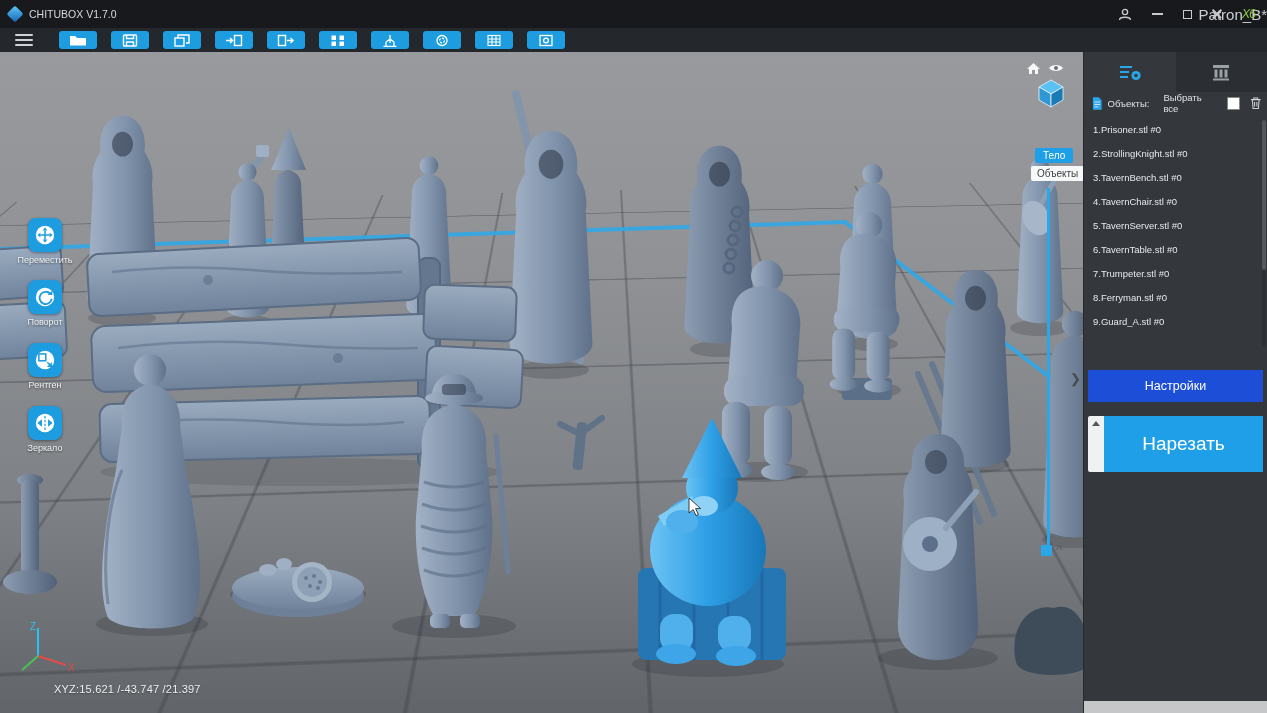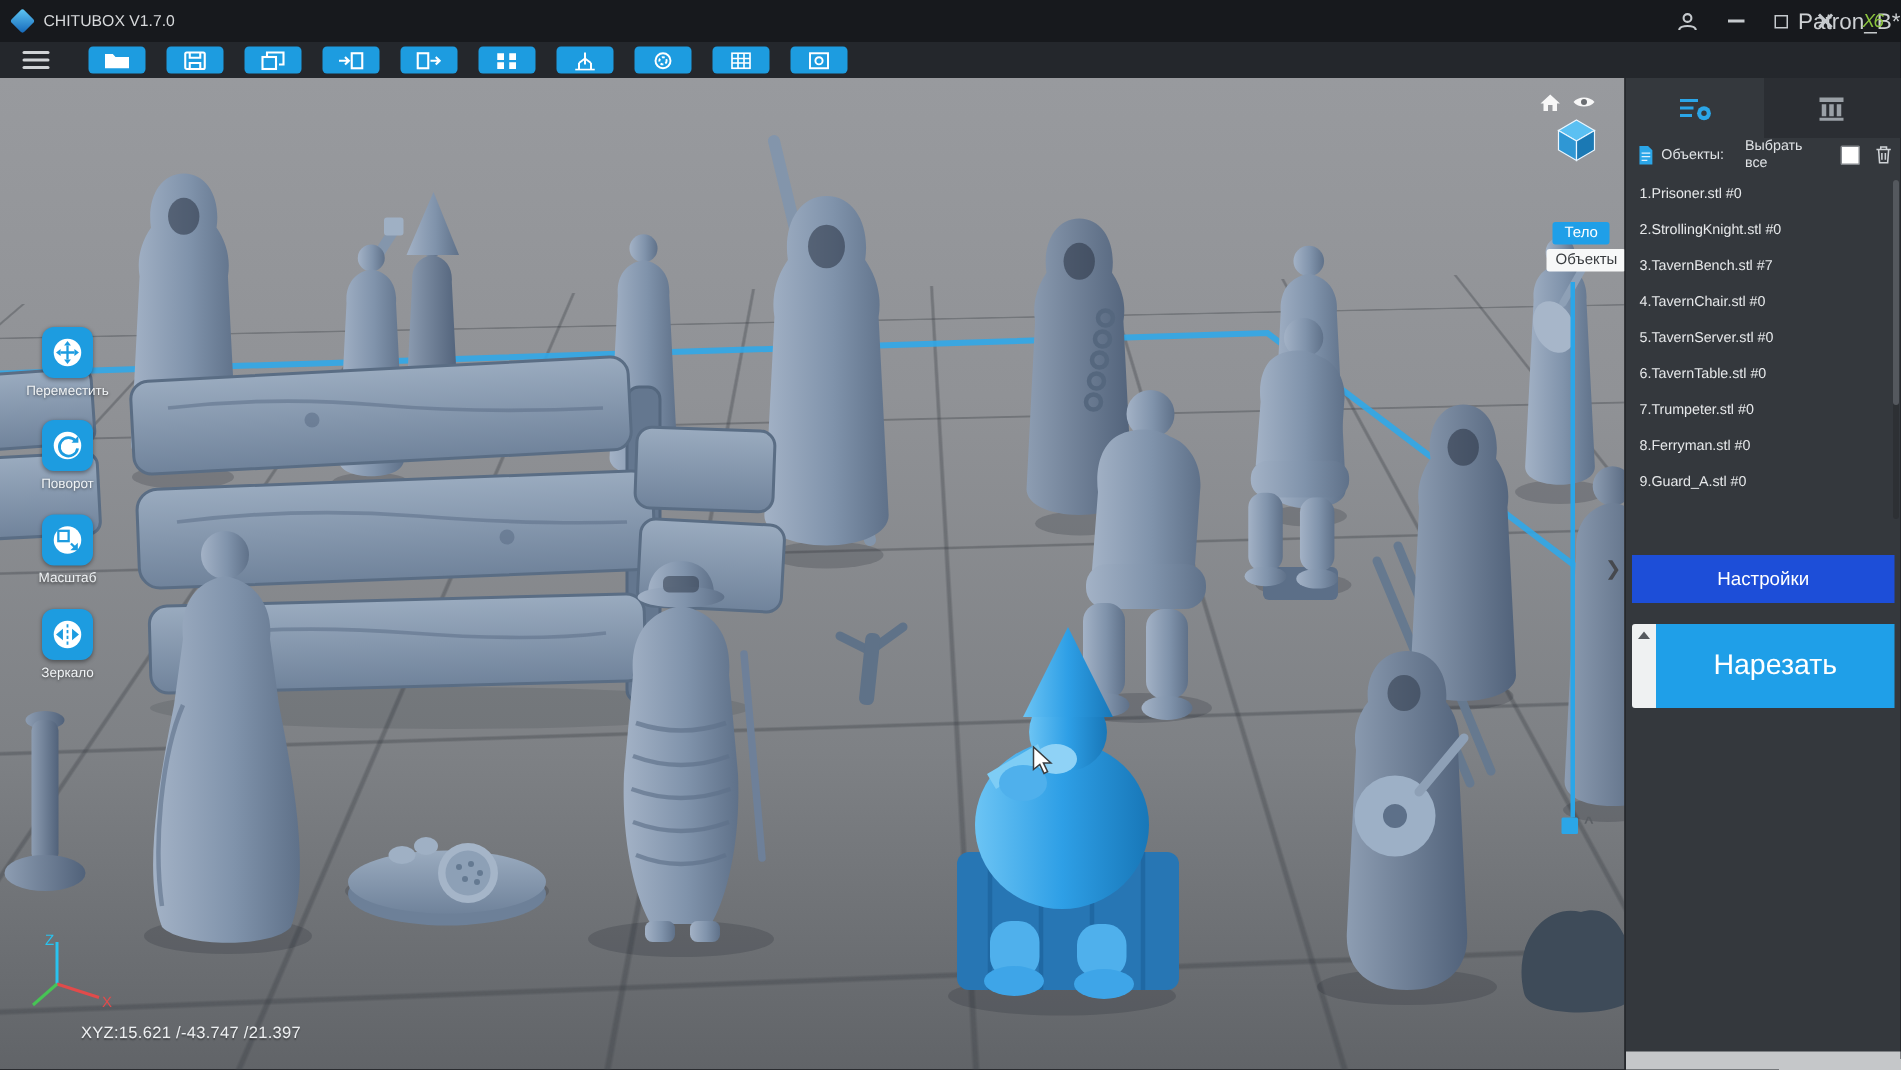--- a/index.html
+++ b/index.html
@@ -386,21 +386,21 @@
   </div>
   <div class="tool" style="top:343px">
     <div class="tool-btn">
       <svg width="26" height="26" viewBox="0 0 34 34">
           <circle cx="17" cy="17" r="12" fill="#fff"></circle>
           <rect x="9" y="9" width="9" height="9" stroke="#1d9ce0" stroke-width="2" fill="none"></rect>
           <path d="M20 20l5 5" stroke="#1d9ce0" stroke-width="2"></path>
           <path d="M26 19.5v6.5h-6.5z" fill="#1d9ce0"></path>
         </svg>
     </div>
-    <span>Масштаб</span>
+    <span>Рентген</span>
   </div>
   <div class="tool" style="top:406px">
     <div class="tool-btn">
       <svg width="26" height="26" viewBox="0 0 34 34">
           <circle cx="17" cy="17" r="12" fill="#fff"></circle>
           <path d="M17 8v18" stroke="#1d9ce0" stroke-width="1.6" stroke-dasharray="3 2"></path>
           <path d="M13 12l-6 5 6 5z" fill="#1d9ce0"></path>
           <path d="M21 12l6 5-6 5z" fill="#1d9ce0"></path>
         </svg>
     </div>
@@ -479,21 +479,21 @@
       <span class="sel-all">Выбрать все</span>
       <span class="checkbox"></span>
       <svg class="trash" width="12" height="14" viewBox="0 0 12 14" fill="none" stroke="#ced2d6" stroke-width="1.1">
           <path d="M1 3.5h10M4 3.5V1.8h4v1.7M2.5 3.5l.7 9.2h5.6l.7-9.2M4.8 6v4.6M7.2 6v4.6"></path>
         </svg>
     </div>
 
     <div class="obj-list">
       <div class="obj-row">1.Prisoner.stl #0</div>
       <div class="obj-row">2.StrollingKnight.stl #0</div>
-      <div class="obj-row">3.TavernBench.stl #7</div>
+      <div class="obj-row">3.TavernBench.stl #0</div>
       <div class="obj-row">4.TavernChair.stl #0</div>
       <div class="obj-row">5.TavernServer.stl #0</div>
       <div class="obj-row">6.TavernTable.stl #0</div>
       <div class="obj-row">7.Trumpeter.stl #0</div>
       <div class="obj-row">8.Ferryman.stl #0</div>
       <div class="obj-row">9.Guard_A.stl #0</div>
       <div class="obj-scroll"></div>
     </div>
 
     <div class="settings-btn">Настройки</div>

